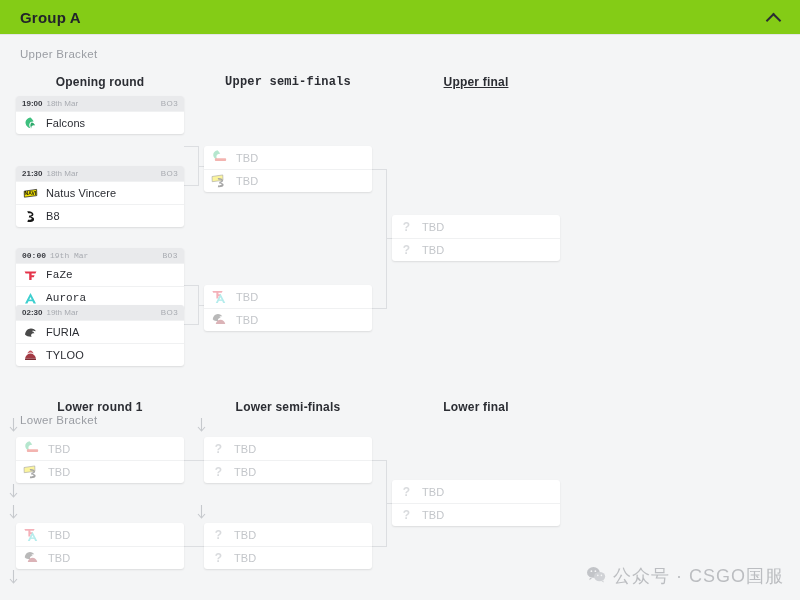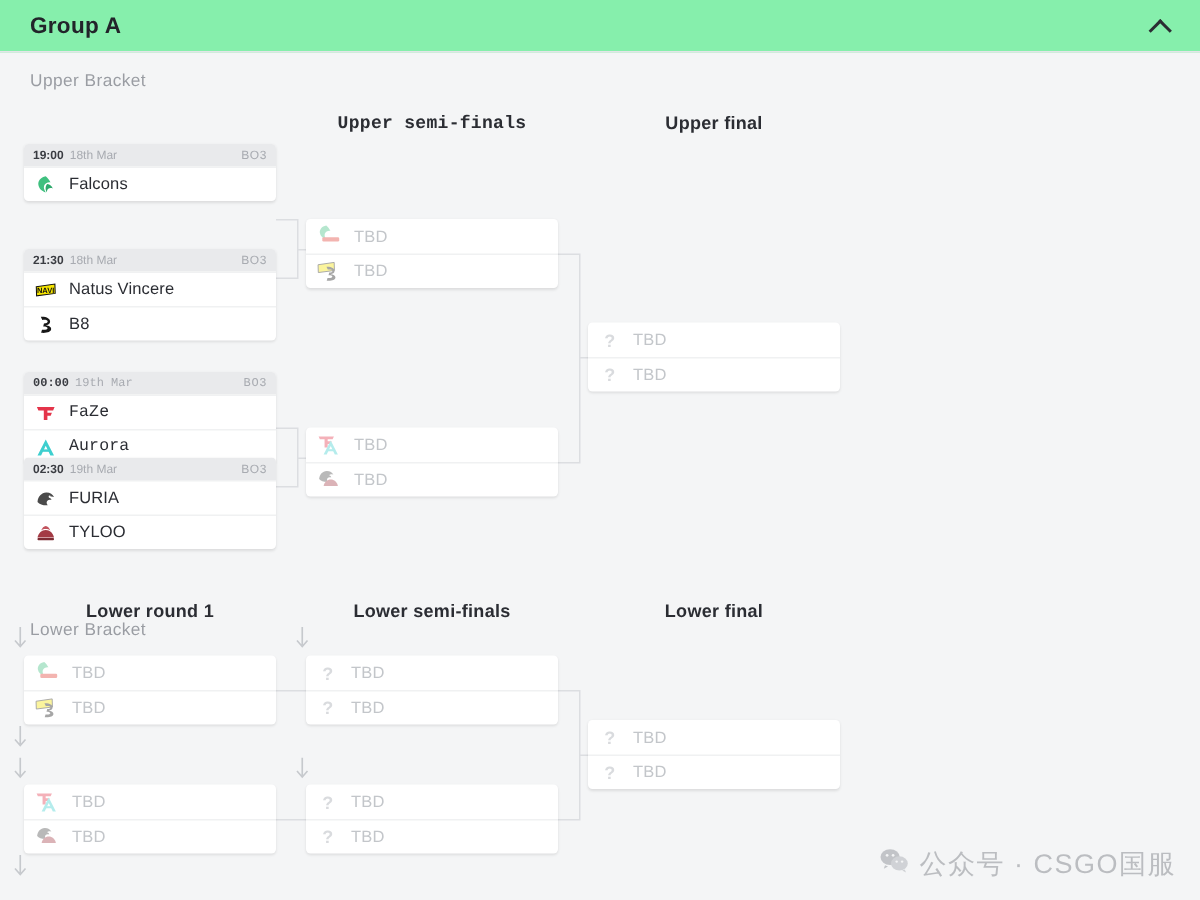--- a/index.html
+++ b/index.html
@@ -7,21 +7,21 @@
     width: 800px; height: 600px;
     font-family: "Liberation Sans", sans-serif;
     background: #f4f5f6;
     overflow: hidden;
   }
   #root { position: relative; width: 800px; height: 600px; background: #f4f5f6; }
 
   
   .group-header {
     position: absolute; left: 0; top: 0; width: 800px; height: 35px;
-    background: #86efac;
+    background: #84cc16;
     border-bottom: 1px solid #e3e5e8;
     display: flex; align-items: center; justify-content: space-between;
     padding: 0 18px 0 20px;
   }
   .group-title { font-size: 15px; font-weight: bold; color: #22242a; letter-spacing: .2px; }
   .chevron-up { width: 16px; height: 16px; position: relative; }
   .chevron-up::before {
     content: ""; position: absolute; left: 2px; top: 6px;
     width: 9px; height: 9px;
     border-left: 2px solid #2b2d33; border-top: 2px solid #2b2d33;
@@ -104,22 +104,23 @@
 <div id="root">
 
   <div class="group-header">
     <div class="group-title">Group A</div>
     <div class="chevron-up"></div>
   </div>
 
   <div class="bracket-label" style="left:20px; top:48px;">Upper Bracket</div>
   <div class="bracket-label" style="left:20px; top:373px;margin-top:41px;">Lower Bracket</div>
 
+  <div class="round-label" style="left:16px; top:75px; width:168px;">Opening round</div>
   <div class="round-label" style="left:204px; top:75px; width:168px;font-family:Liberation Mono, monospace;">Upper semi-finals</div>
-  <div class="round-label" style="left:392px; top:75px; width:168px;">Upper final</div>
+  <div class="round-label" style="left:392px; top:75px; width:168px;text-decoration:underline;">Upper final</div>
 
   <div class="round-label" style="left:16px; top:400px; width:168px;">Lower round 1</div>
   <div class="round-label" style="left:204px; top:400px; width:168px;">Lower semi-finals</div>
   <div class="round-label" style="left:392px; top:400px; width:168px;">Lower final</div>
 
   <div class="conn h" style="left:184px; top:146px; width:14px;"></div>
   <div class="conn h" style="left:184px; top:185px; width:14px;"></div>
   <div class="conn v" style="left:198px; top:146px; height:40px;"></div>
   <div class="conn h" style="left:198px; top:166px; width:8px;"></div>
 

